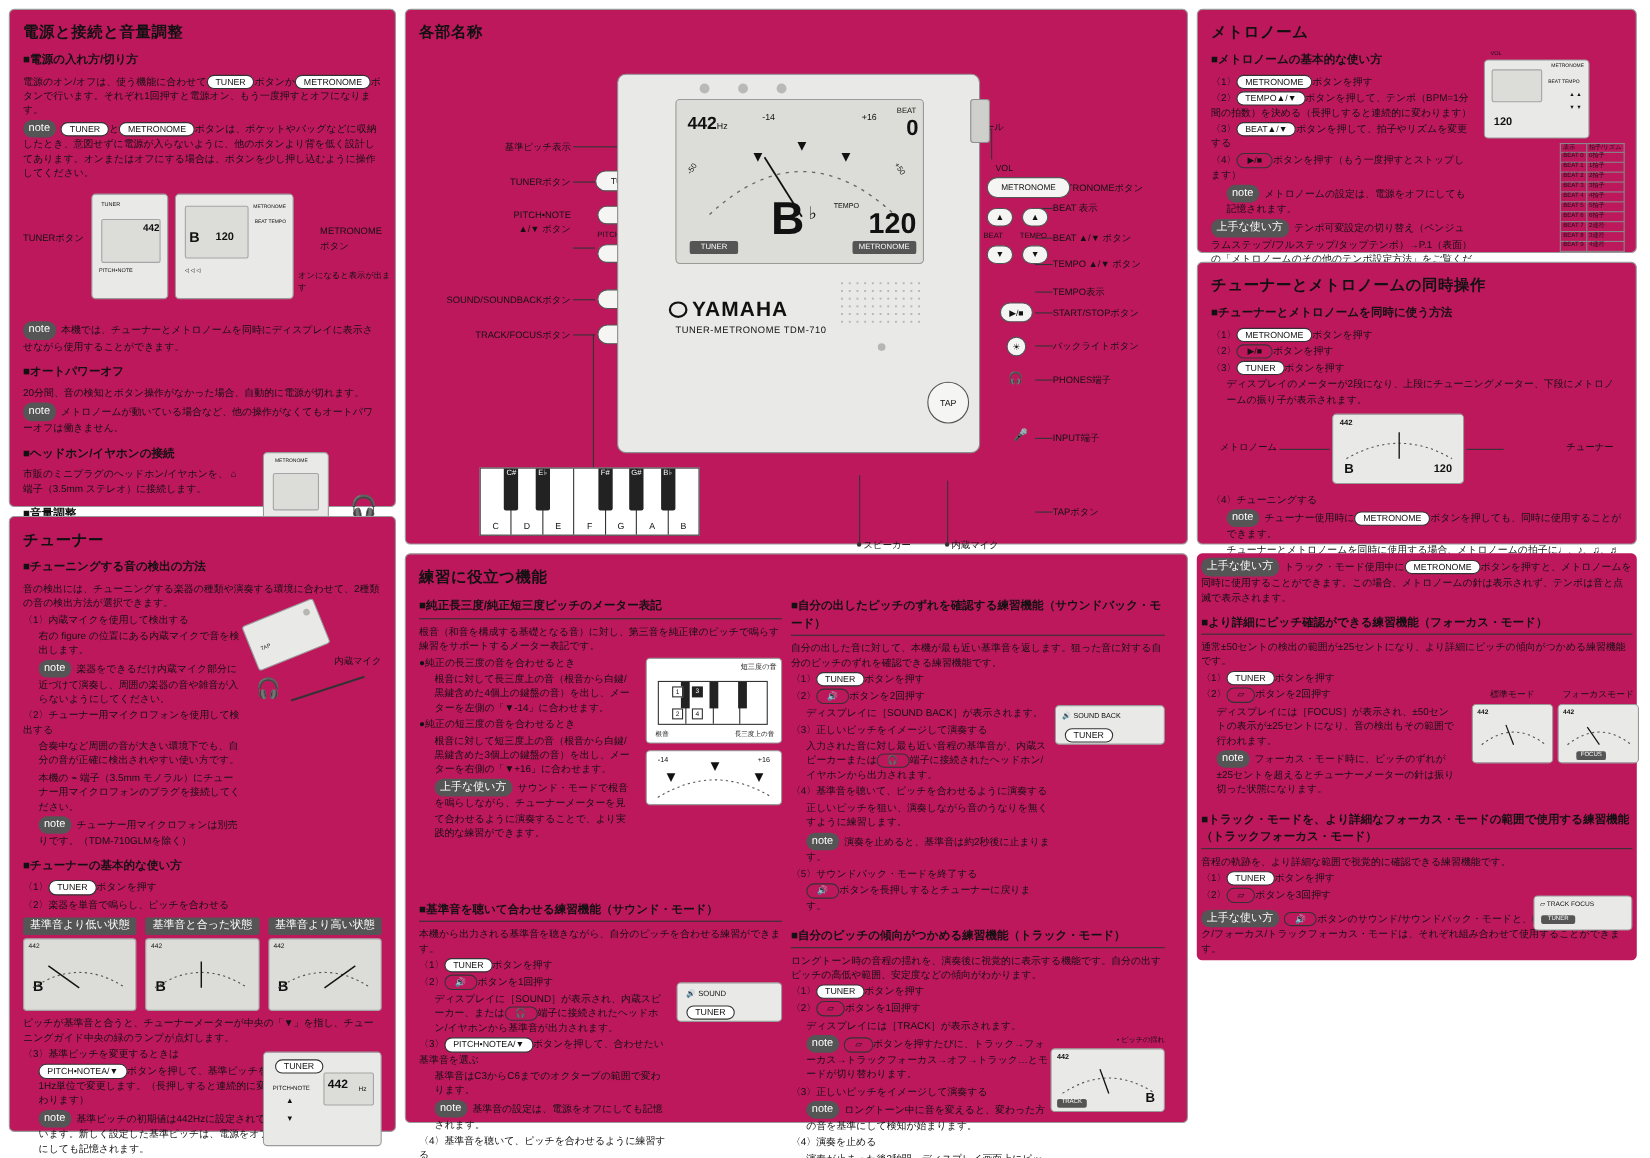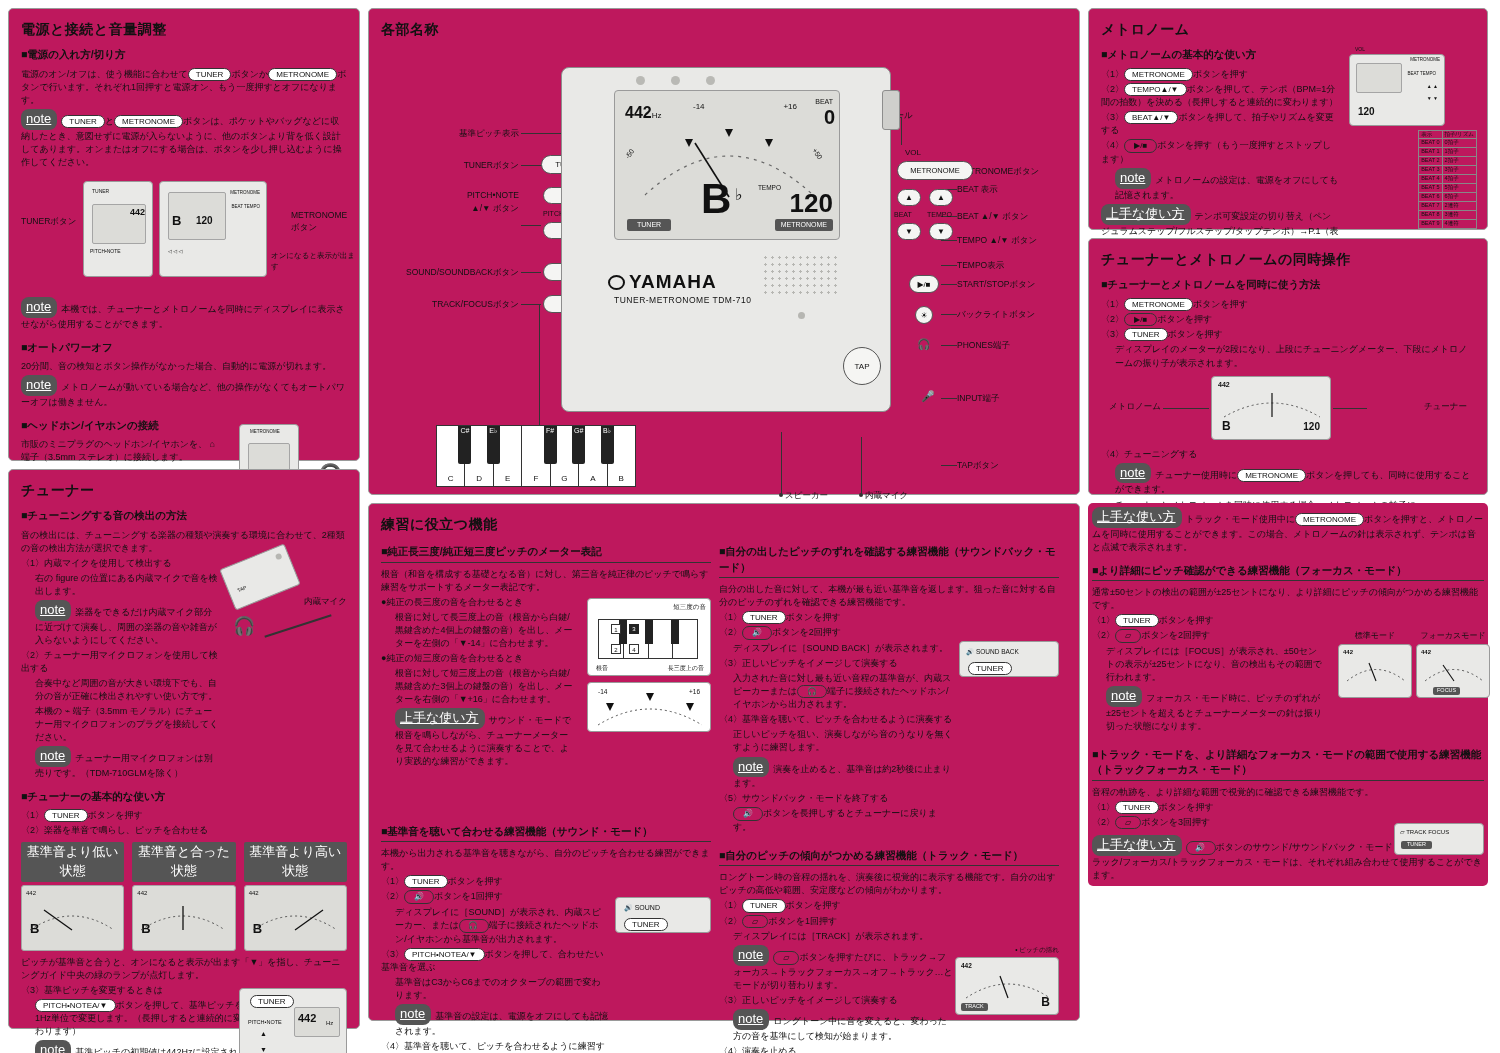--- a/index.html
+++ b/index.html
@@ -41,26 +41,25 @@
   h3.sub.first { margin-top:2px; }
   p { margin:3px 0; }
   .tight { margin:2px 0; }
   .indent { margin-left:14px; }
 
   .note {
     display:inline-block;
     background:#555;
     color:#fff;
     border-radius:8px;
-    font-size:13px;
+    font-size:10px;
     padding:1px 6px 1px 5px;
     margin-right:4px;
     vertical-align:1px;
     white-space:nowrap;
-    text-decoration:underline;
   }
   .note.tip { background:#555; }
   .btn {
     display:inline-block;
     border:1px solid #333;
     border-radius:9px;
     padding:0px 7px;
     font-size:8px;
     background:#fff;
     white-space:nowrap;
@@ -145,21 +144,21 @@
 
   
   .thumb {
     background:#e9e9e7; border:1px solid #9a9a9a; border-radius:4px; position:relative;
   }
   .thumb .scr { position:absolute; background:#dcdcd8; border:1px solid #a5a5a5; border-radius:2px; }
   .mini-meter { position:relative; background:#dcdcd8; border:1px solid #a5a5a5; border-radius:3px; }
 
   .figbox { border:1px solid #9a9a9a; border-radius:4px; background:#fff; }
   .cap { font-size:8px; text-align:center; }
-  .capbar { background:#555; color:#fff; font-size:13px; text-align:center; border-radius:2px; padding:1px 0; }
+  .capbar { background:#555; color:#fff; font-size:10px; text-align:center; border-radius:2px; padding:1px 0; }
 
   .flexrow { display:flex; gap:8px; }
   .grow { flex:1; }
 
   table.spec { border-collapse:collapse; font-size:5.5px; }
   table.spec td { border:1px solid #888; padding:0 2px; }
 </style>
 </head>
 <body>
 
@@ -303,21 +302,21 @@
             <div style="position:absolute;left:4px;top:3px;font-size:6px;">442</div>
             <div style="position:absolute;left:8px;top:34px;font-size:13px;font-weight:bold;">B</div>
             <svg width="100%" height="34" style="position:absolute;left:0;top:14px;">
               <path d="M8,30 Q50,2 92,30" stroke="#555" fill="none" stroke-width="1" stroke-dasharray="2,3"></path>
               <line x1="50" y1="30" x2="78" y2="10" stroke="#111" stroke-width="1.3"></line>
             </svg>
           </div>
         </div>
       </div>
 
-      <p class="tight">ピッチが基準音と合うと、オンになると表示が出ます「▼」を指し、チューニングガイド中央の緑のランプが点灯します。</p>
+      <p class="tight">ピッチが基準音と合うと、チューナーメーターが中央の「▼」を指し、チューニングガイド中央の緑のランプが点灯します。</p>
 
       <div style="position:relative;">
         <p class="tight" style="width:210px;">〈3〉基準ピッチを変更するときは</p>
         <p class="tight indent" style="width:210px;">
           <span class="btn">PITCH•NOTEA/▼</span><span>ボタンを押して、基準ピッチを1Hz単位で変更します。（長押しすると連続的に変わります）</span>
         </p>
         <p class="tight indent" style="width:210px;">
           <span class="note">note</span><span>基準ピッチの初期値は442Hzに設定されています。新しく設定した基準ピッチは、電源をオフにしても記憶されます。</span>
         </p>
 

